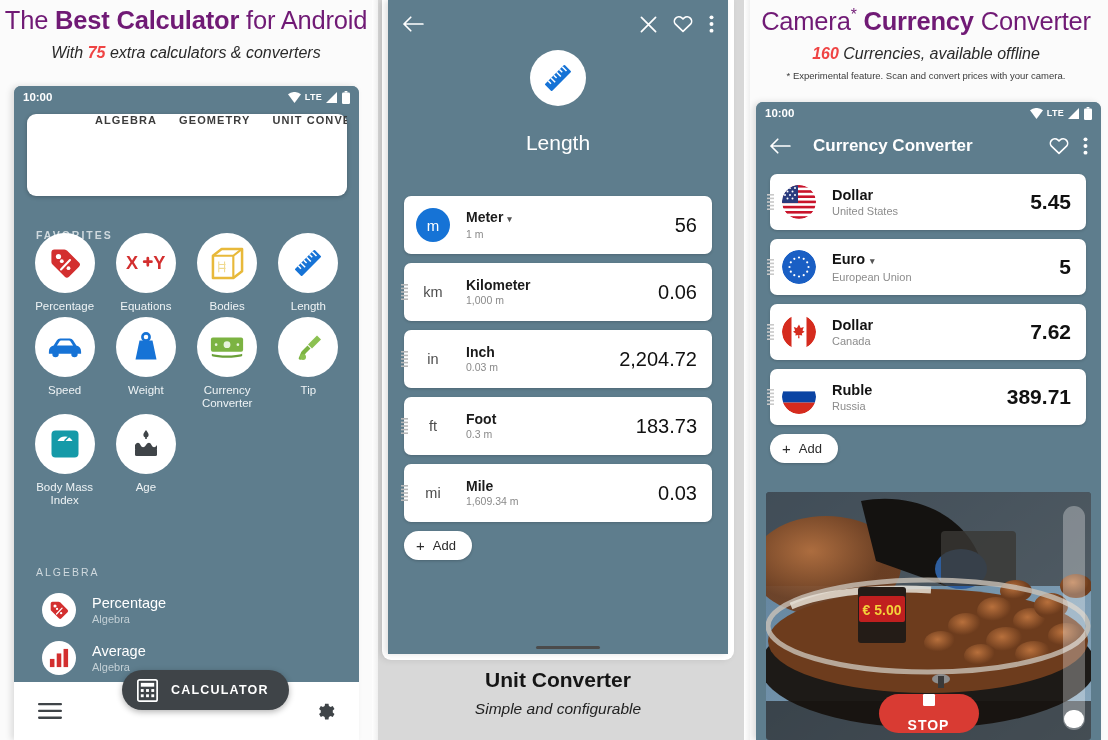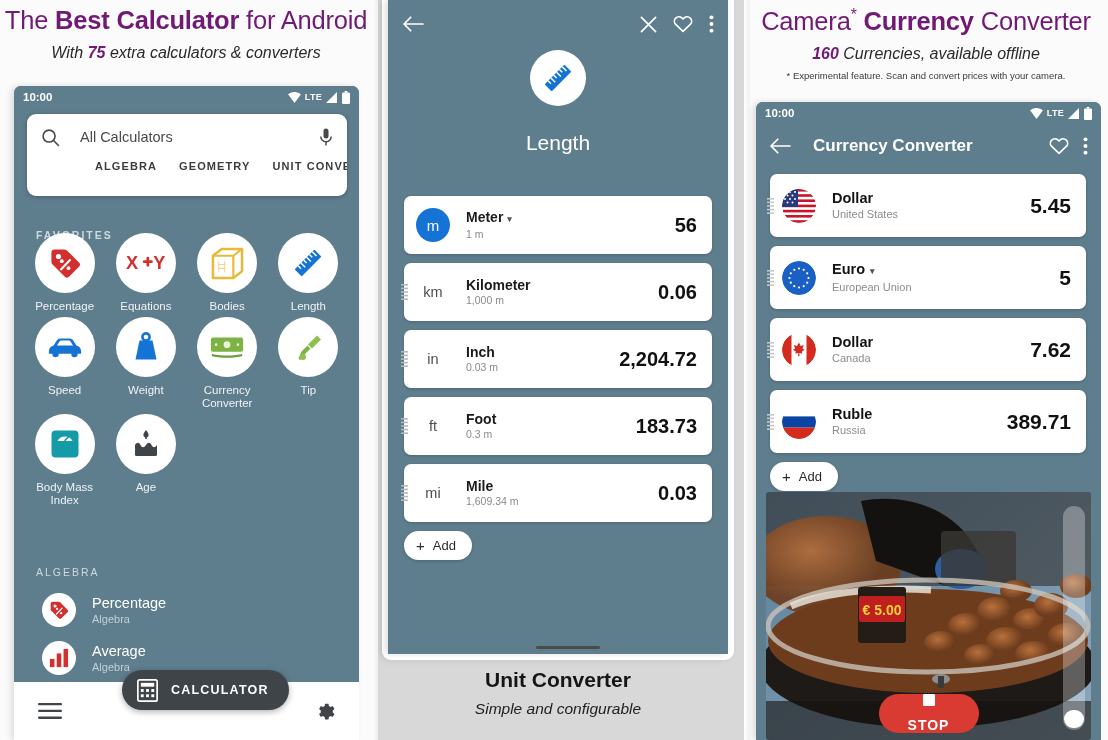--- a/index.html
+++ b/index.html
@@ -28,21 +28,21 @@
   .hdr { text-align: center; padding-top: 6px; }
   .hdr-title {
     font-size: 25.5px; color: #701a75; letter-spacing: -0.2px;
     font-weight: 400; white-space: nowrap;
   }
   .hdr-title b { font-weight: 700; }
   .hdr-sub {
     font-size: 16px; font-style: italic; color: #2a2a2a;
     margin-top: 9px; white-space: nowrap;
   }
-  .hdr-sub .num { color: #701a75; font-weight: 700; font-style: italic; }
+  .hdr-sub .num { color: #ef4444; font-weight: 700; font-style: italic; }
   .hdr-note {
     font-size: 9.5px; color: #3a3a3a; margin-top: 7px; white-space: nowrap;
   }
   .sup { font-size: 0.62em; vertical-align: super; }
 
   
   .phone {
     position: absolute;
     background: #5e7d8d;
     border-radius: 7px 7px 0 0;
@@ -135,21 +135,21 @@
     font-size: 15px; margin-left: 12px; flex: 0 0 34px;
   }
   .unit-abbr {
     width: 34px; text-align: center; color: #4d4d4d; font-size: 14.5px;
     margin-left: 12px; flex: 0 0 34px;
   }
   .unit-txt { margin-left: 16px; }
   .unit-name { font-size: 14px; font-weight: 700; color: #1b1b1b; line-height: 16px; }
   .unit-sub { font-size: 10.5px; color: #8a8a8a; line-height: 14px; }
   .unit-val {
-    margin-left: auto; margin-right: 15px; font-size: 20px; font-weight: 700; color: #111;
+    margin-left: auto; margin-right: 15px; font-size: 20px; font-weight: 400; color: #111;
   }
   .add-btn {
     background: #ffffff; border-radius: 16px; height: 29px; display: inline-flex;
     align-items: center; gap: 8px; padding: 0 16px 0 12px; font-size: 13px; color: #2b2b2b;
     box-shadow: 0 1px 3px rgba(0,0,0,.2);
   }
   .home-indicator {
     position: absolute; left: 50%; transform: translateX(-50%);
     width: 64px; height: 3px; background: #4b4b4b; border-radius: 2px;
   }
@@ -157,21 +157,21 @@
   .cap-title { font-size: 21px; font-weight: 700; color: #151515; }
   .cap-sub { font-size: 15.5px; font-style: italic; color: #1f1f1f; margin-top: 8px; }
 
   
   #phoneRight { left: 12px; top: 102px; width: 345px; height: 638px; }
   .cc-appbar { height: 44px; display: flex; align-items: center; padding: 0 13px; }
   .cc-title { color: #ffffff; font-size: 17px; font-weight: 700; margin-left: 22px; }
   .cc-appbar .grow { flex: 1; }
   .cc-appbar .ic { margin-left: 14px; }
   .cur-card {
-    background: #ffffff; border-radius: 7px; height: 63px; margin-bottom: 9px;
+    background: #ffffff; border-radius: 7px; height: 56px; margin-bottom: 9px;
     display: flex; align-items: center; position: relative; box-shadow: 0 1px 3px rgba(0,0,0,.18);
   }
   .flag { width: 34px; height: 34px; border-radius: 50%; margin-left: 12px;
           flex: 0 0 34px; overflow: hidden; position: relative; }
   .cur-txt { margin-left: 16px; }
   .cur-name { font-size: 14.5px; font-weight: 700; color: #141414; line-height: 17px; }
   .cur-sub { font-size: 11px; color: #8c8c8c; line-height: 14px; }
   .cur-val { margin-left: auto; margin-right: 15px; font-size: 21px; font-weight: 700; color: #111; }
   .cam-wrap {
     position: absolute; left: 10px; right: 10px; top: 390px; bottom: 0;
@@ -217,32 +217,20 @@
               <path d="M11 0v11H0Z" fill="#fff"></path>
             </svg>
           <svg width="8" height="13" viewBox="0 0 8 13">
               <rect x="2.6" y="0" width="2.8" height="1.6" fill="#fff"></rect>
               <rect x="0" y="1.4" width="8" height="11.6" rx="1.3" fill="#fff"></rect>
             </svg>
         </span>
       </div>
 
       <div class="search-card">
-        <div class="search-row">
-          <svg width="19" height="19" viewBox="0 0 20 20">
-              <circle cx="8.5" cy="8.5" r="6.3" fill="none" stroke="#4a4a4a" stroke-width="1.7"></circle>
-              <line x1="13.2" y1="13.2" x2="18.4" y2="18.4" stroke="#4a4a4a" stroke-width="1.7" stroke-linecap="round"></line>
-            </svg>
-          <span class="search-text" placeholder="All Calculators">All Calculators</span>
-          <svg class="mic" width="14" height="19" viewBox="0 0 14 19">
-              <rect x="4.5" y="0.6" width="5" height="10" rx="2.5" fill="#4a4a4a"></rect>
-              <path d="M1.8 8.6a5.2 5.2 0 0 0 10.4 0" fill="none" stroke="#4a4a4a" stroke-width="1.5"></path>
-              <line x1="7" y1="13.8" x2="7" y2="17.6" stroke="#4a4a4a" stroke-width="1.5"></line>
-            </svg>
-        </div>
         <div class="tabs-row">
           <span>ALGEBRA</span>
           <span>GEOMETRY</span>
           <span>UNIT CONVERT</span>
         </div>
       </div>
 
       <div style="position:absolute;left:22px;top:143px;font-weight:bold;" class="section-label">FAVORITES</div>
 
       <div class="fav-grid" style="position:absolute;left:10px;top:147px;width:325px;">

